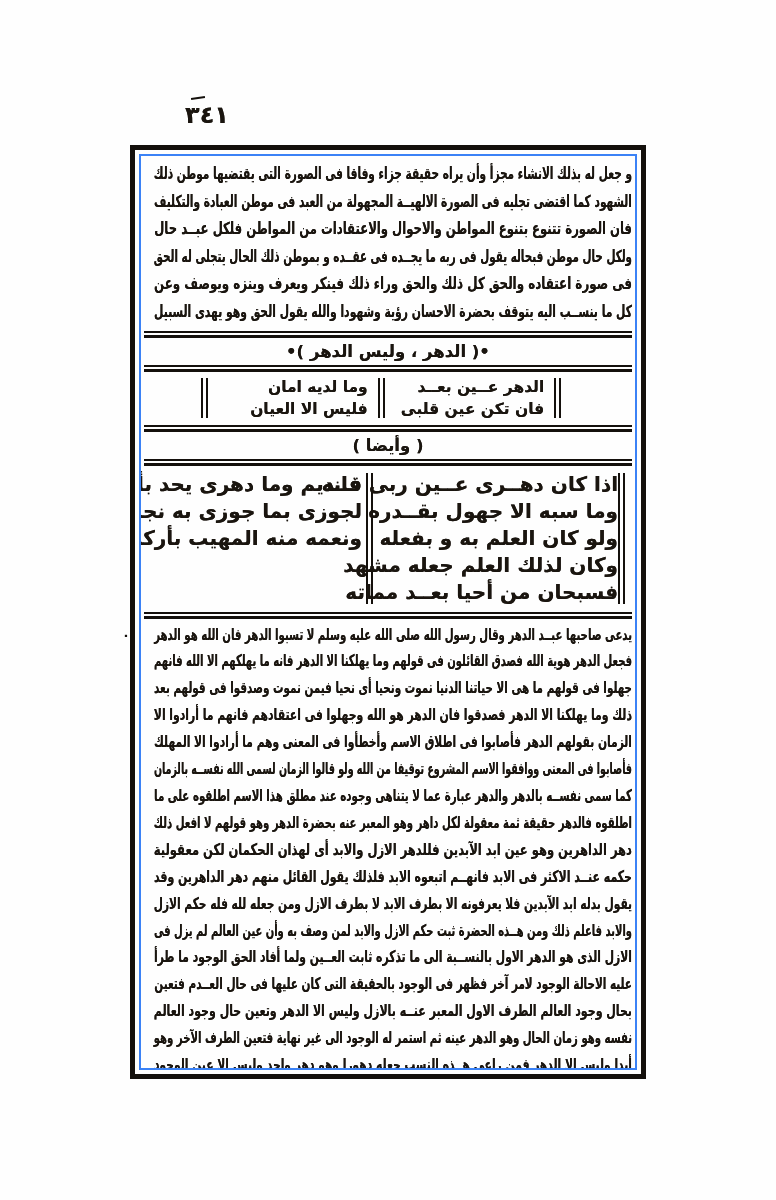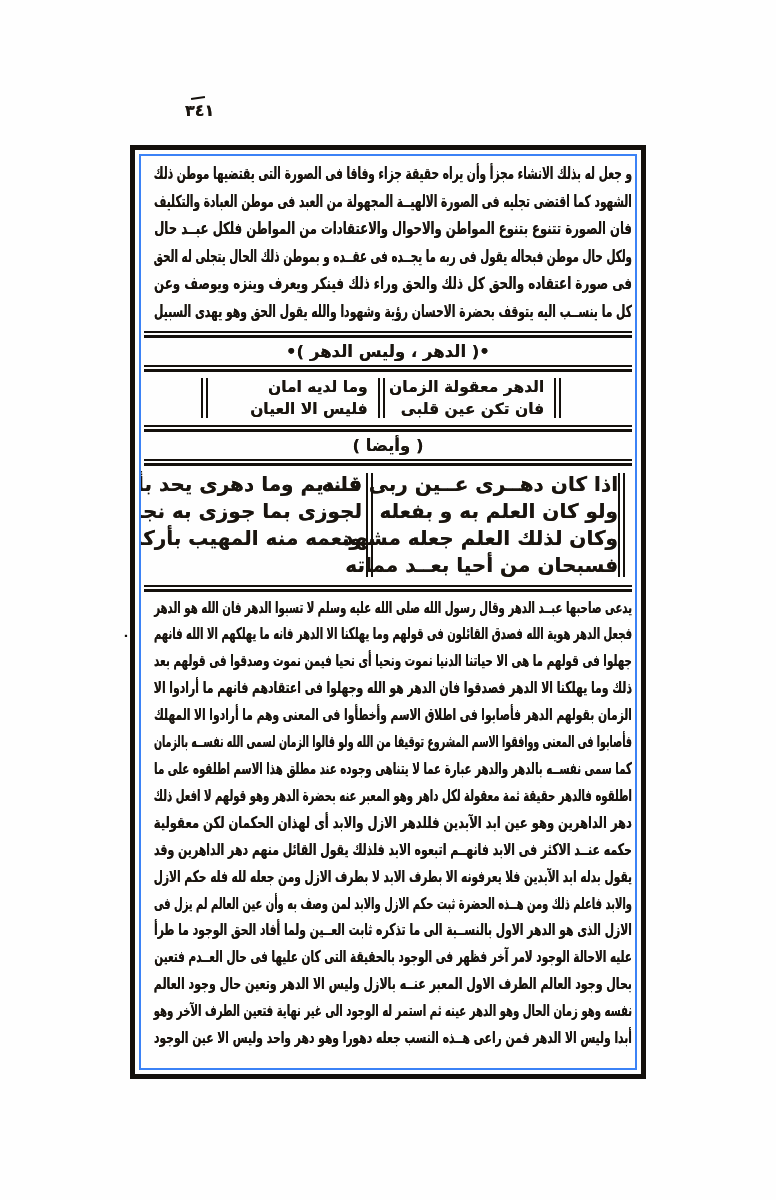--- a/index.html
+++ b/index.html
@@ -12,21 +12,21 @@
   .page {
     position:relative;
     width:776px; height:1200px;
     background:#fefefe;
     color:#1a150f;
     direction:rtl;
   }
   .page-number {
     position:absolute;
     top:101px; left:185px;
-    font-size:16px;
+    font-size:24px;
     font-weight:bold;
     letter-spacing:2px;
     color:#14100c;
     text-shadow:0 0 0.7px #14100c;
     direction:ltr;
   }
   .page-number::after{
     content:"";
     position:absolute;
     top:-4px; left:6px;
@@ -140,41 +140,42 @@
 
       <div class="rule"></div>
 
       <div class="hdr txt">•( الدهر ، وليس الدهر )•</div>
 
       <div class="rule"></div>
 
       <div class="poem poem-1 txt">
         <span class="psep"></span>
         <div class="pcol">
-          <div class="pline fit" style="transform: scaleX(1);">الدهر معقولة الزمان</div>
+          <div class="pline fit" style="transform: scaleX(1);">الدهر عــين بعــد</div>
           <div class="pline fit" style="transform: scaleX(1);">فان تكن عين قلبى</div>
         </div>
         <span class="psep"></span>
         <div class="pcol">
           <div class="pline fit" style="transform: scaleX(1);">وما لديه امان</div>
           <div class="pline fit" style="transform: scaleX(1);">فليس الا العيان</div>
         </div>
         <span class="psep"></span>
       </div>
 
       <div class="rule"></div>
 
       <div class="hdr txt">( وأيضا )</div>
 
       <div class="rule"></div>
 
       <div class="poem poem-2 txt">
         <span class="psep"></span>
         <div class="pcol pcol-a">
           <div class="pline fit" style="transform: scaleX(1);">اذا كان دهــرى عــين ربى فانه</div>
+          <div class="pline fit" style="transform: scaleX(1);">وما سبه الا جهول بقــدره</div>
           <div class="pline fit" style="transform: scaleX(1);">ولو كان العلم به و بفعله</div>
           <div class="pline fit" style="transform: scaleX(1);">وكان لذلك العلم جعله مشهد</div>
           <div class="pline fit" style="transform: scaleX(1);">فسبحان من أحيا بعــد مماته</div>
         </div>
         <span class="psep"></span>
         <div class="pcol pcol-b">
           <div class="pline fit" style="transform: scaleX(1);">قــديم وما دهرى يحد بأزمان</div>
           <div class="pline fit" style="transform: scaleX(1);">لجوزى بما جوزى به نجل عدنان</div>
           <div class="pline fit" style="transform: scaleX(1);">ونعمه منه المهيب بأركان</div>
         </div>

